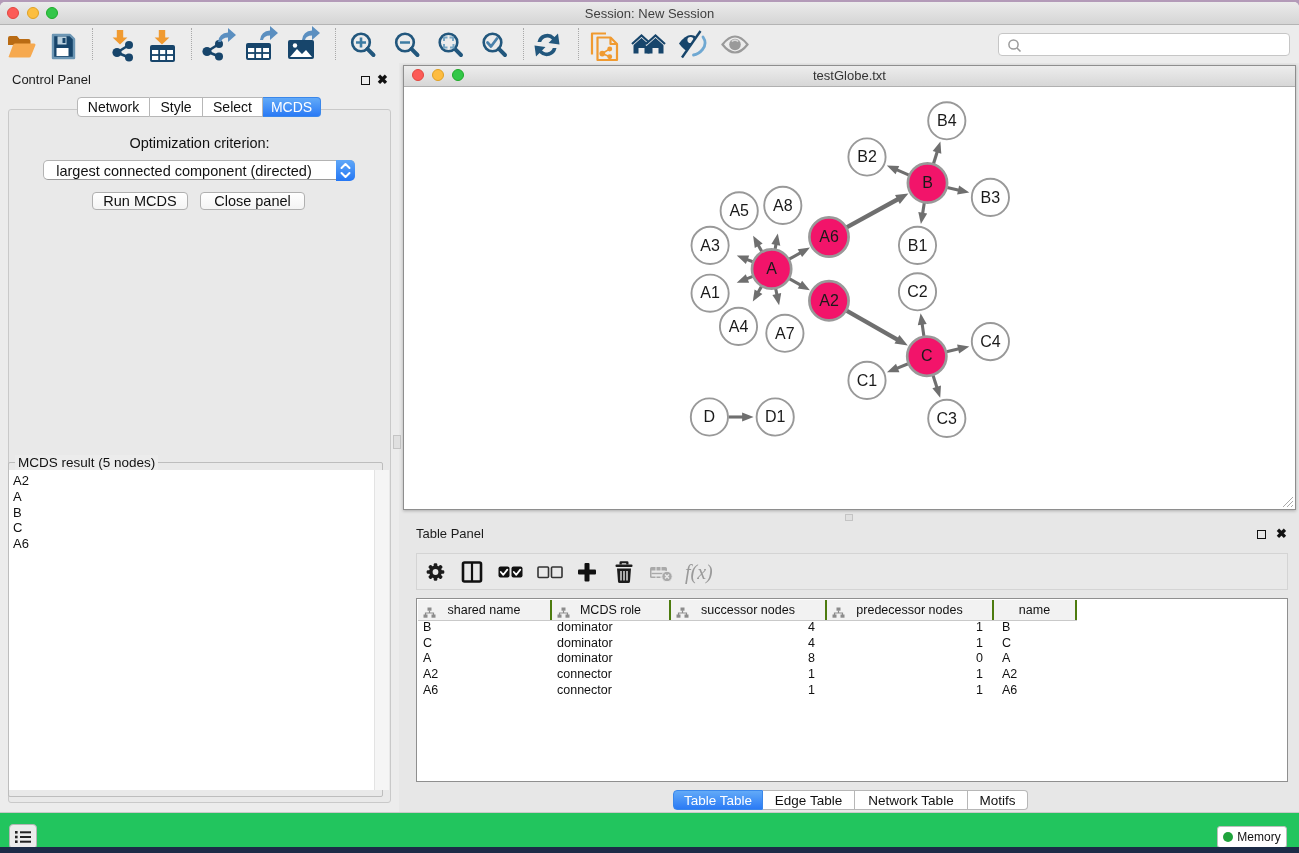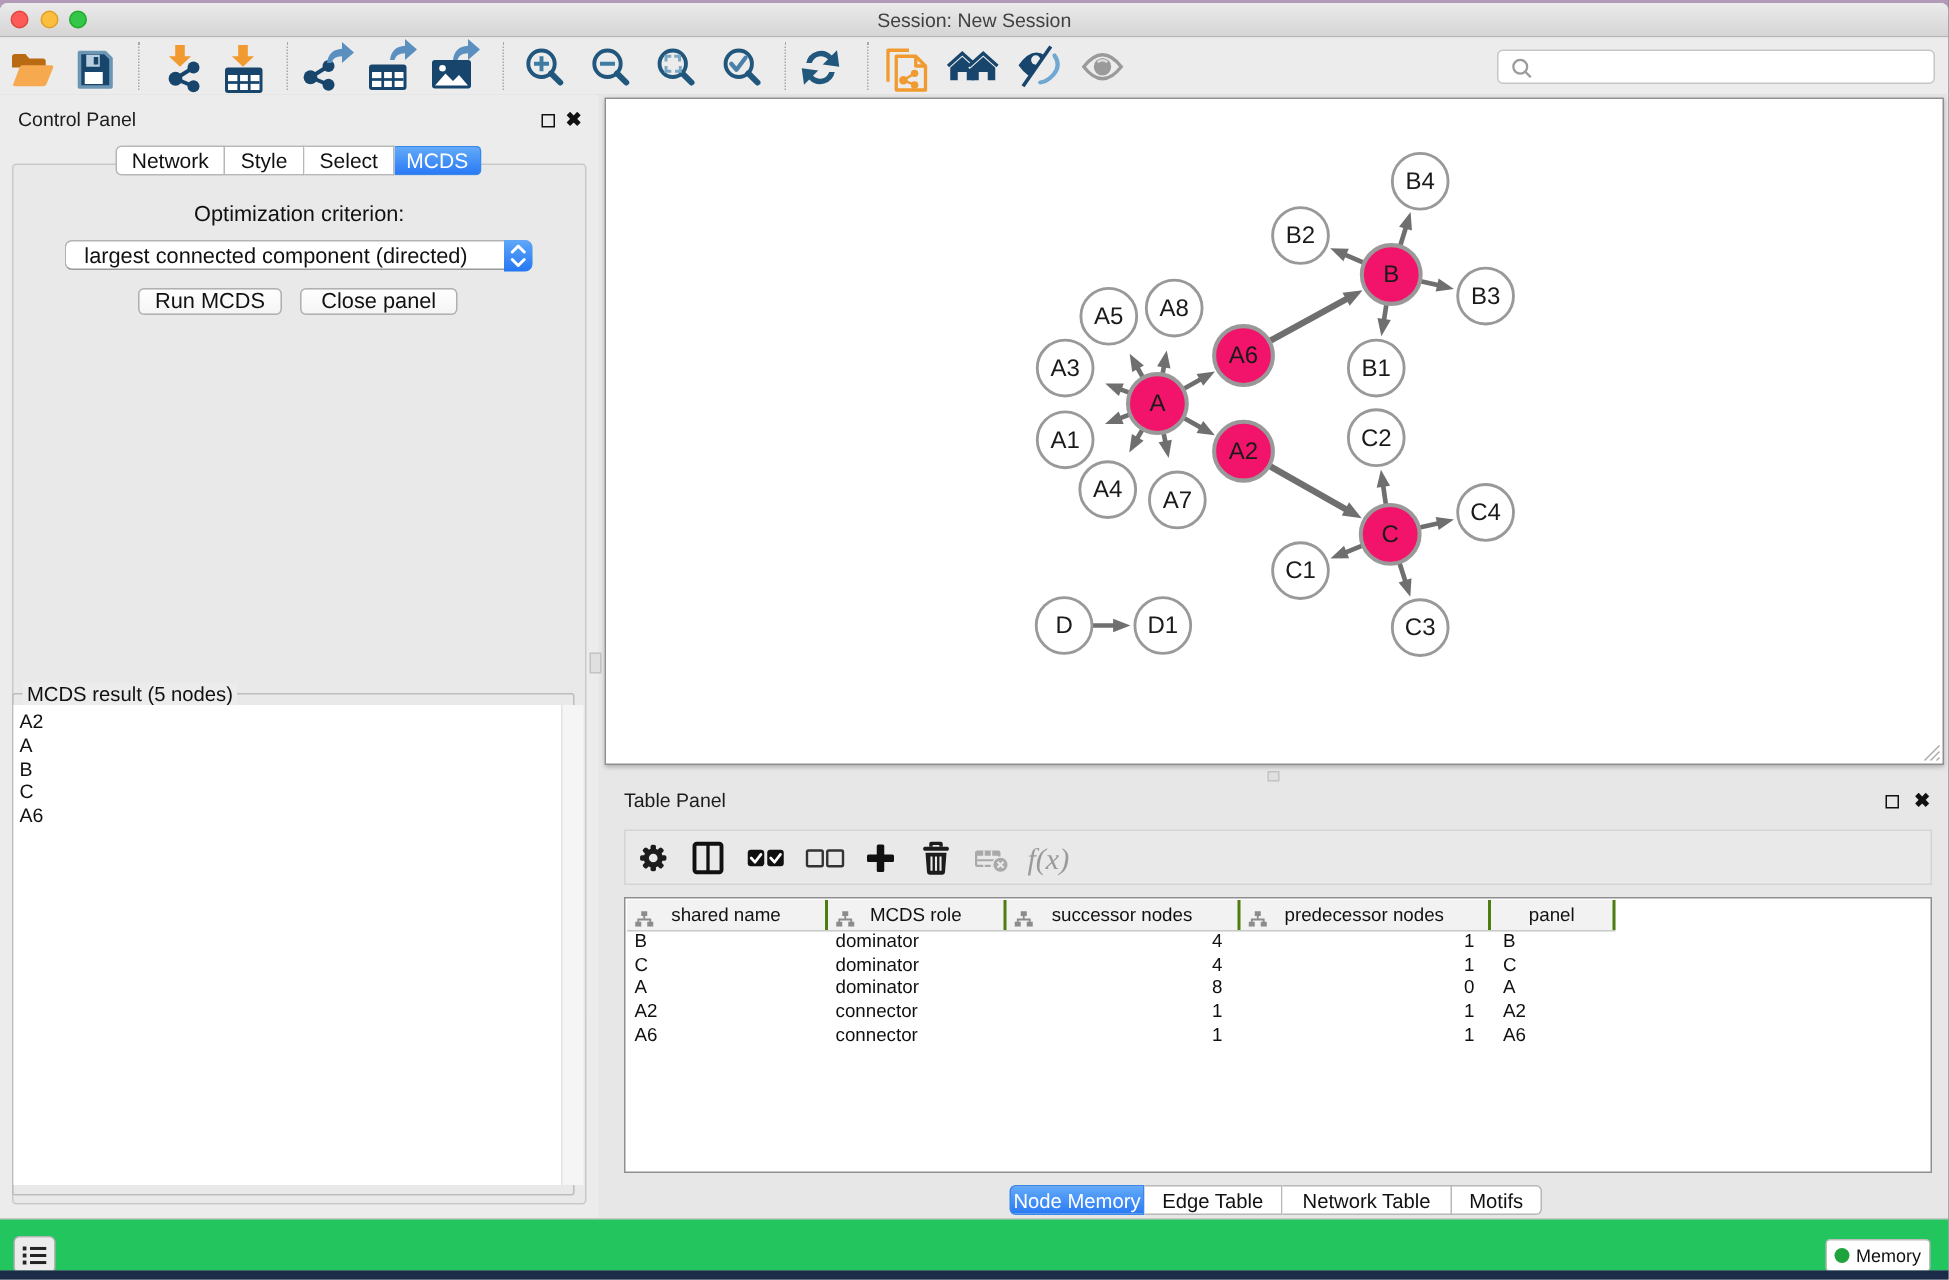--- a/index.html
+++ b/index.html
@@ -237,20 +237,26 @@
       <div class="abs" id="gb-border"></div>
       <div class="abs" id="gb-label">MCDS result (5 nodes)</div>
       <div class="abs" id="gb-list">A2<br>A<br>B<br>C<br>A6</div>
       <div class="abs" id="gb-scroll"></div>
     </div>
   </div>
   <div class="abs" id="mdi">
     <div class="abs" style="left:-6px;top:372px;width:8px;height:14px;background:#e0e0e0;border:1px solid #c4c4c4;"></div>
     <div class="abs" style="left:446px;top:451px;width:8px;height:7px;background:#e0e0e0;border:1px solid #c4c4c4;"></div>
     <div class="abs" id="netwin">
+      <div class="abs" id="net-titlebar">
+        <div class="abs tl" style="left:8px;top:3px;background:#fc5b57;border:0.5px solid #e2463f;"></div>
+        <div class="abs tl" style="left:28px;top:3px;background:#fdbc40;border:0.5px solid #dfa023;"></div>
+        <div class="abs tl" style="left:48px;top:3px;background:#33c748;border:0.5px solid #1eab29;"></div>
+        <div class="abs" id="net-title">testGlobe.txt</div>
+      </div>
       <svg class="abs" style="left:0;top:20px;" width="891" height="423" viewBox="404 86 891 423">
 <line x1="752.9" y1="276.4" x2="746.5" y2="278.9" stroke="#6f6f6f" stroke-width="3.1"></line>
 <polygon points="736.7,282.7 745.8,274.3 749.1,282.7" fill="#6f6f6f"></polygon>
 <line x1="752.8" y1="261.8" x2="746.6" y2="259.4" stroke="#6f6f6f" stroke-width="3.1"></line>
 <polygon points="736.8,255.6 749.2,255.6 745.9,264.0" fill="#6f6f6f"></polygon>
 <line x1="761.8" y1="251.4" x2="758.2" y2="245.0" stroke="#6f6f6f" stroke-width="3.1"></line>
 <polygon points="753.1,235.8 762.6,243.6 754.8,248.0" fill="#6f6f6f"></polygon>
 <line x1="775.1" y1="249.2" x2="776.0" y2="243.9" stroke="#6f6f6f" stroke-width="3.1"></line>
 <polygon points="777.8,233.6 780.3,245.7 771.4,244.1" fill="#6f6f6f"></polygon>
 <line x1="761.6" y1="286.4" x2="758.0" y2="292.5" stroke="#6f6f6f" stroke-width="3.1"></line>
@@ -385,21 +391,21 @@
             </g>
 <text x="268" y="25" font-family="Liberation Serif, serif" font-style="italic" font-size="20" fill="#9a9a9a">f(x)</text>
 </svg>
         </div>
       <div class="abs" id="tp-table">
         <div class="abs" id="thead">
           <div class="abs hcol" style="left:0;width:134px;">shared name</div>
           <div class="abs hcol" style="left:134px;width:119px;">MCDS role</div>
           <div class="abs hcol" style="left:253px;width:156px;">successor nodes</div>
           <div class="abs hcol" style="left:409px;width:167px;">predecessor nodes</div>
-          <div class="abs hcol" style="left:576px;width:83px;">panel</div>
+          <div class="abs hcol" style="left:576px;width:83px;">name</div>
           <svg class="abs" style="left:0;top:2px;" width="659" height="18" viewBox="0 0 659 18">
               <g transform="translate(6,5)" fill="none" stroke="#8c8c8c" stroke-width="1.2">
                 <rect x="3.5" y="0.5" width="4" height="3.2" fill="#8c8c8c" stroke="none"></rect>
                 <path d="M5.5 3.5 v2.5 M1.5 8.5 v-2.5 h8 v2.5"></path>
                 <rect x="-0.5" y="7.5" width="4" height="3.2" fill="#8c8c8c" stroke="none"></rect>
                 <rect x="7.5" y="7.5" width="4" height="3.2" fill="#8c8c8c" stroke="none"></rect>
               </g>
               <g transform="translate(140,5)" fill="none" stroke="#8c8c8c" stroke-width="1.2">
                 <rect x="3.5" y="0.5" width="4" height="3.2" fill="#8c8c8c" stroke="none"></rect>
                 <path d="M5.5 3.5 v2.5 M1.5 8.5 v-2.5 h8 v2.5"></path>
@@ -450,21 +456,21 @@
           </div>
 <div class="abs trow" style="left:0;top:83.8px;width:870px;">
             <span class="tc" style="left:6px;">A6</span>
             <span class="tc" style="left:140px;">connector</span>
             <span class="tc" style="left:330px;width:68px;text-align:right;">1</span>
             <span class="tc" style="left:490px;width:76px;text-align:right;">1</span>
             <span class="tc" style="left:585px;">A6</span>
           </div>
       </div>
       <div class="abs tabrow" id="tabs2">
-        <div class="tab2 tab first sel" style="width:90px;">Node Memory</div>
+        <div class="tab2 tab first sel" style="width:90px;">Table Table</div>
         <div class="tab2 tab" style="width:92px;">Edge Table</div>
         <div class="tab2 tab" style="width:113px;">Network Table</div>
         <div class="tab2 tab last" style="width:60px;">Motifs</div>
       </div>
     </div>
   </div>
   <div class="abs" id="statusbar">
     <div class="abs" id="sb-btn">
         <svg class="abs" style="left:5px;top:5px;" width="16" height="14" viewBox="0 0 16 14">
           <g fill="#222">

